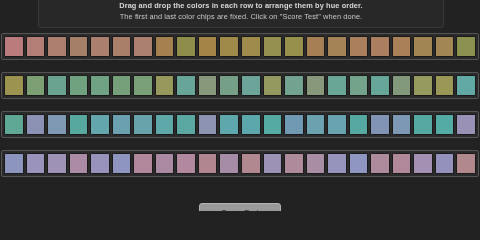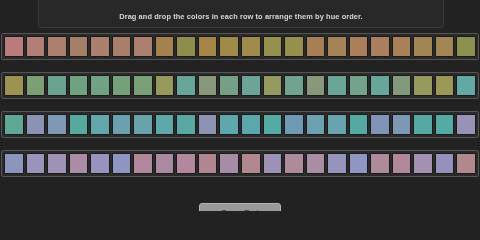--- a/index.html
+++ b/index.html
@@ -107,20 +107,21 @@
     overflow: hidden;
   }
 </style>
 </head>
 <body>
 
 <div id="app">
 
   <div class="instructions-panel">
     <div class="instr-line primary">Drag and drop the colors in each row to arrange them by hue order.</div>
+    <div class="instr-line">The first and last color chips are fixed. Click on "Score Test" when done.</div>
   </div>
 
   <div class="rows-area" id="rows-area">
       <div class="chip-row">
         <div class="chip fixed" style="background: rgb(185, 123, 123);"></div>
         <div class="chip" style="background: rgb(178, 126, 118);"></div>
         <div class="chip" style="background: rgb(173, 127, 110);"></div>
         <div class="chip" style="background: rgb(166, 127, 104);"></div>
         <div class="chip" style="background: rgb(171, 127, 109);"></div>
         <div class="chip" style="background: rgb(169, 127, 106);"></div>

